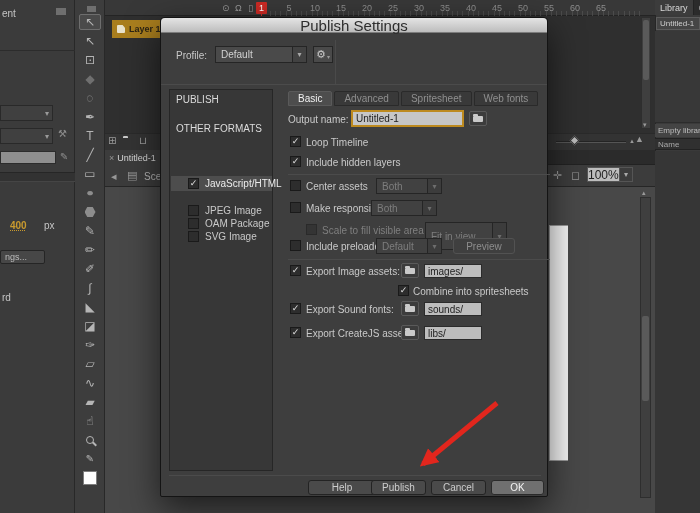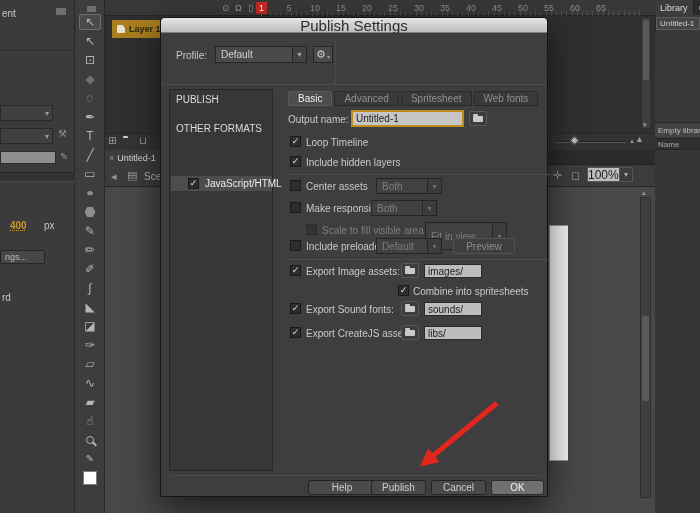--- a/index.html
+++ b/index.html
@@ -355,20 +355,35 @@
 
     <div class="formats-box" data-name="formats-list">
       <span class="fmt-header" style="left:6px;top:4px" data-name="publish-header">PUBLISH</span>
       <div class="fmt-selected" data-name="format-javascript-html">
         <span class="cb" data-name="checkbox-checked">
             <span>✓</span>
           </span>
         <span>JavaScript/HTML</span>
       </div>
       <span class="fmt-header" style="left:6px;top:33px" data-name="other-formats-header">OTHER FORMATS</span>
+      <div class="fmt-list" data-name="other-formats-list">
+
+      <div class="fmt-row" data-name="format-item">
+            <span class="cb" data-name="checkbox-unchecked"></span>
+            <span>JPEG Image</span>
+          </div>
+          <div class="fmt-row" data-name="format-item">
+            <span class="cb" data-name="checkbox-unchecked"></span>
+            <span>OAM Package</span>
+          </div>
+          <div class="fmt-row" data-name="format-item">
+            <span class="cb" data-name="checkbox-unchecked"></span>
+            <span>SVG Image</span>
+          </div>
+        </div>
     </div>
 
     <div class="tabs-row" data-name="settings-tabs">
       <span class="tab active" data-name="tab-basic">Basic</span>
       <span class="tab" data-name="tab-advanced">Advanced</span>
       <span class="tab" data-name="tab-spritesheet">Spritesheet</span>
       <span class="tab" data-name="tab-web-fonts">Web fonts</span>
     </div>
 
     <span class="dlabel" style="left:127px;top:96px" data-name="output-name-label">Output name:</span>

